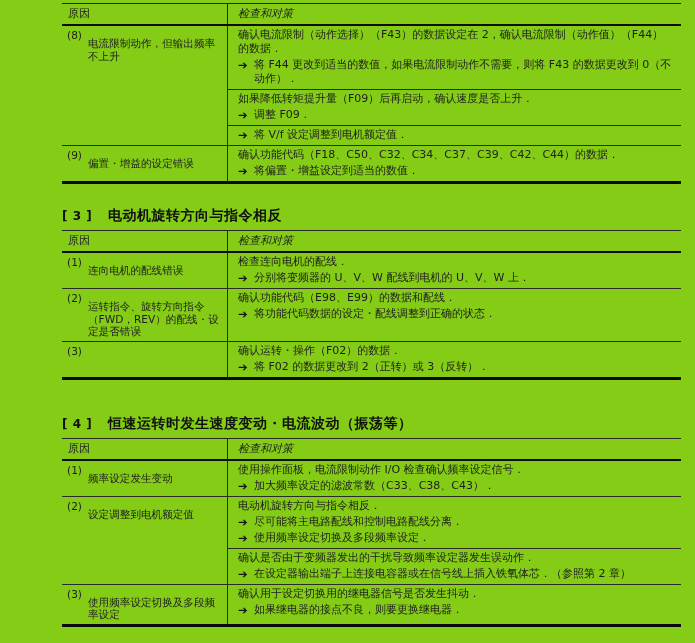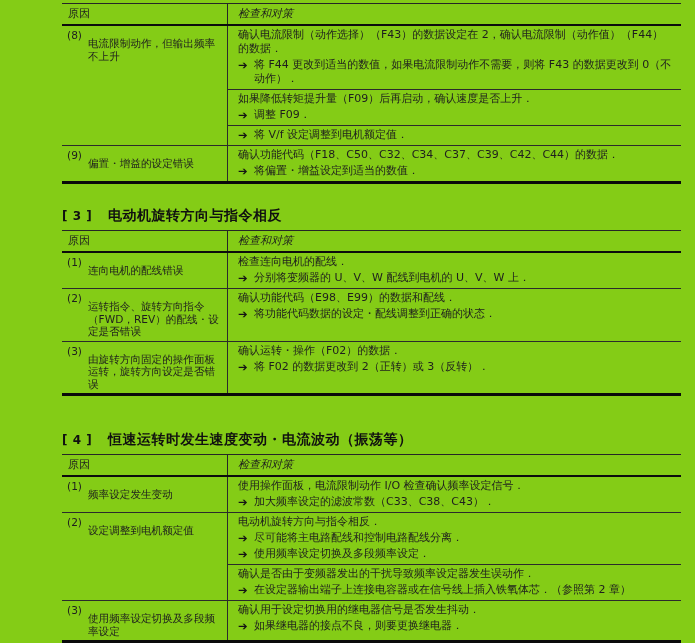--- a/index.html
+++ b/index.html
@@ -183,21 +183,20 @@
               <span class="ag">➔</span>
               <span class="at">将功能代码数据的设定・配线调整到正确的状态．</span>
             </div>
           </div>
         </div>
       </div>
 
       <div class="trow">
         <div class="lcell">
           <span class="num">(3)</span>
-          <span class="cz">由旋转方向固定的操作面板运转，旋转方向设定是否错误</span>
         </div>
         <div class="rcol">
           <div class="sub">
             <div class="ln">确认运转・操作（F02）的数据．</div>
             <div class="ln ar">
               <span class="ag">➔</span>
               <span class="at">将 F02 的数据更改到 2（正转）或 3（反转）．</span>
             </div>
           </div>
         </div>

